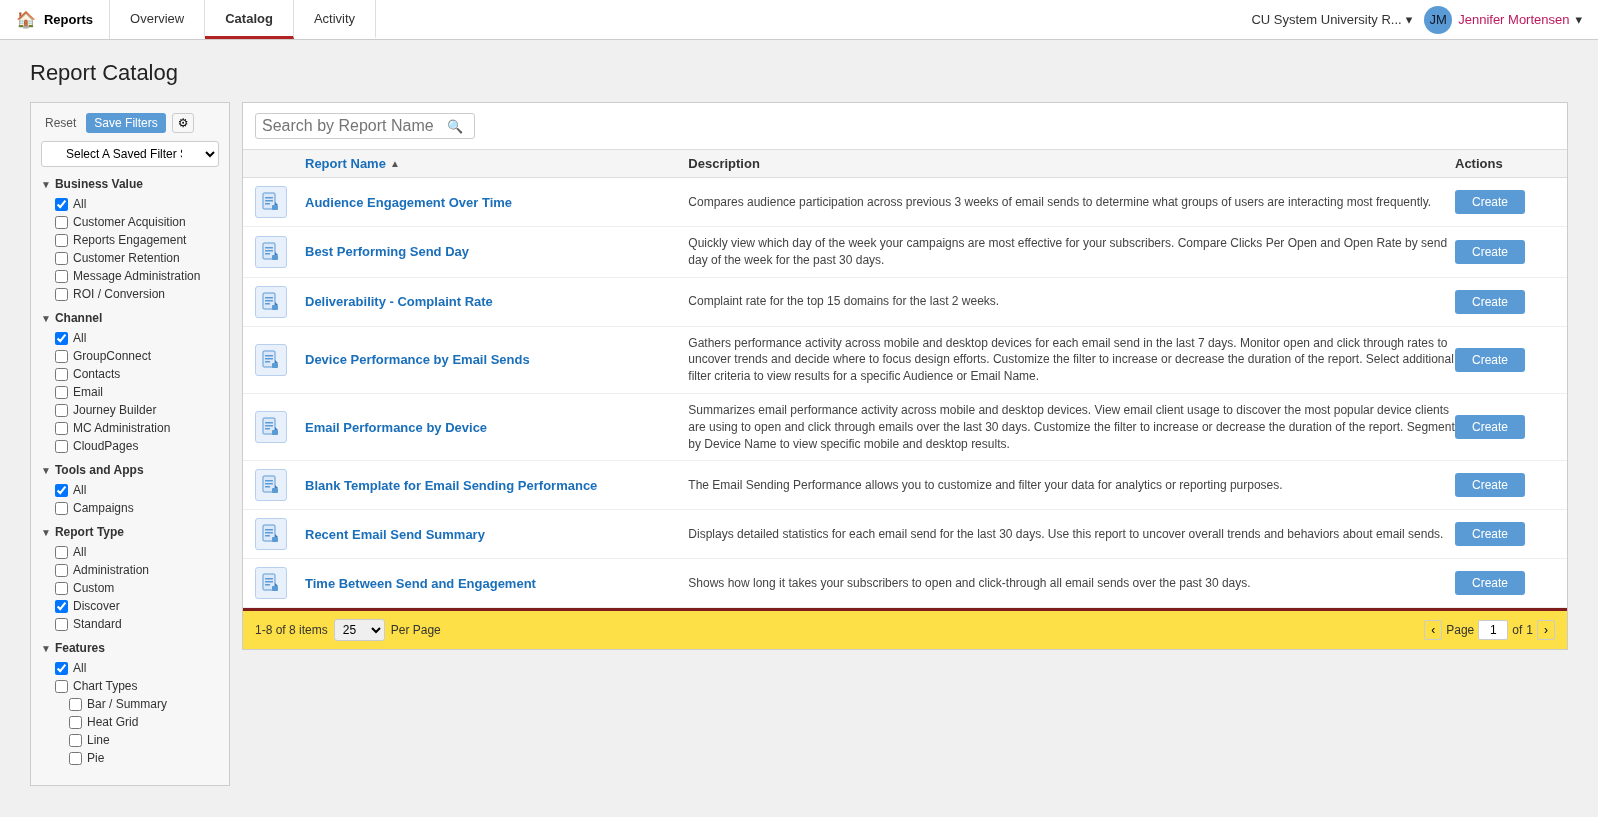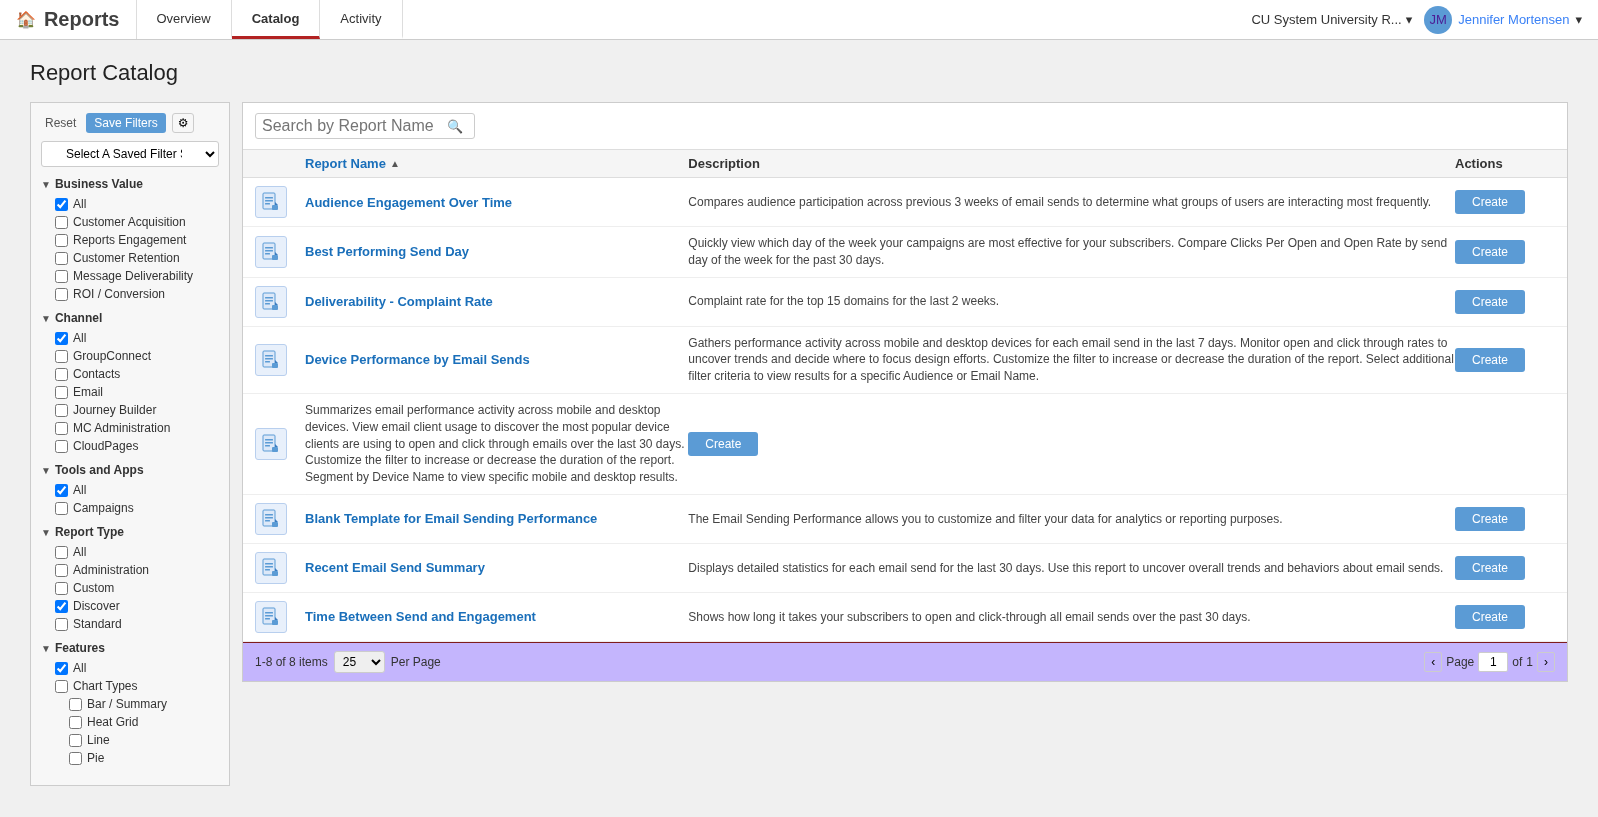--- a/index.html
+++ b/index.html
@@ -21,23 +21,23 @@
       height: 100%;
       background: #fff;
       border-right: 1px solid #ddd;
     }
     .top-nav .home-icon {
       color: #555;
       font-size: 16px;
       margin-right: 8px;
     }
     .top-nav .reports-label {
-      font-size: 20px;
+      font-size: 13px;
       font-weight: bold;
-      color: #404040;
+      color: #000000;
     }
     .top-nav .tabs {
       display: flex;
       height: 100%;
       margin-left: 0;
     }
     .top-nav .tab {
       display: flex;
       align-items: center;
       padding: 0 20px;
@@ -74,26 +74,26 @@
       cursor: pointer;
     }
     .user-avatar {
       width: 28px;
       height: 28px;
       background: #5b9bd5;
       border-radius: 50%;
       display: flex;
       align-items: center;
       justify-content: center;
-      color: #4c1d95;
+      color: #0f172a;
       font-size: 13px;
     }
     .user-name {
       font-size: 13px;
-      color: #3b82f6;
+      color: #be185d;
     }
 
     
     .page-content {
       padding: 20px 30px;
     }
     .page-title {
       font-size: 22px;
       font-weight: normal;
       color: #222;
@@ -269,22 +269,22 @@
       cursor: pointer;
       width: 70px;
     }
 
     
     .pagination-bar {
       display: flex;
       align-items: center;
       justify-content: space-between;
       padding: 8px 12px;
-      border-top: 1px solid #7f1d1d;
-      background: #c4b5fd;
+      border-top: 3px solid #7f1d1d;
+      background: #fde047;
       font-size: 12px;
     }
     .pagination-left { display: flex; align-items: center; gap: 6px; }
     .per-page-select {
       padding: 2px 4px;
       border: 1px solid #ccc;
       border-radius: 3px;
       font-size: 12px;
     }
     .pagination-right {
@@ -367,21 +367,21 @@
         <div class="filter-item">
           <input type="checkbox" style="">
           <span>Reports Engagement</span>
         </div>
         <div class="filter-item">
           <input type="checkbox" style="">
           <span>Customer Retention</span>
         </div>
         <div class="filter-item">
           <input type="checkbox" style="">
-          <span>Message Deliverability</span>
+          <span>Message Administration</span>
         </div>
         <div class="filter-item">
           <input type="checkbox" style="">
           <span>ROI / Conversion</span>
         </div>
       </div>
 
       
       <div class="filter-section">
         <div class="filter-section-header">
@@ -596,20 +596,21 @@
           <svg width="20" height="20" viewBox="0 0 20 20" fill="none" xmlns="http://www.w3.org/2000/svg">
             <rect x="2" y="1" width="12" height="16" rx="1" fill="#dce8f8" stroke="#5b9bd5" stroke-width="1"></rect>
             <rect x="4" y="5" width="8" height="1.5" rx="0.5" fill="#5b9bd5"></rect>
             <rect x="4" y="8" width="8" height="1.5" rx="0.5" fill="#5b9bd5"></rect>
             <rect x="4" y="11" width="5" height="1.5" rx="0.5" fill="#5b9bd5"></rect>
             <rect x="11" y="13" width="6" height="5" rx="1" fill="#5b9bd5"></rect>
             <polygon points="14,10 14,13 17,13" fill="#3a7bbf"></polygon>
           </svg>
         </div>
       </div>
+      <div class="report-name">Email Performance by Device</div>
       <div class="report-desc">Summarizes email performance activity across mobile and desktop devices. View email client usage to discover the most popular device clients are using to open and click through emails over the last 30 days. Customize the filter to increase or decrease the duration of the report. Segment by Device Name to view specific mobile and desktop results.</div>
       <div>
         <button class="btn-create">Create</button>
       </div>
     </div>
           <div class="table-row">
       <div>
         <div class="report-icon">
           <svg width="20" height="20" viewBox="0 0 20 20" fill="none" xmlns="http://www.w3.org/2000/svg">
             <rect x="2" y="1" width="12" height="16" rx="1" fill="#dce8f8" stroke="#5b9bd5" stroke-width="1"></rect>

